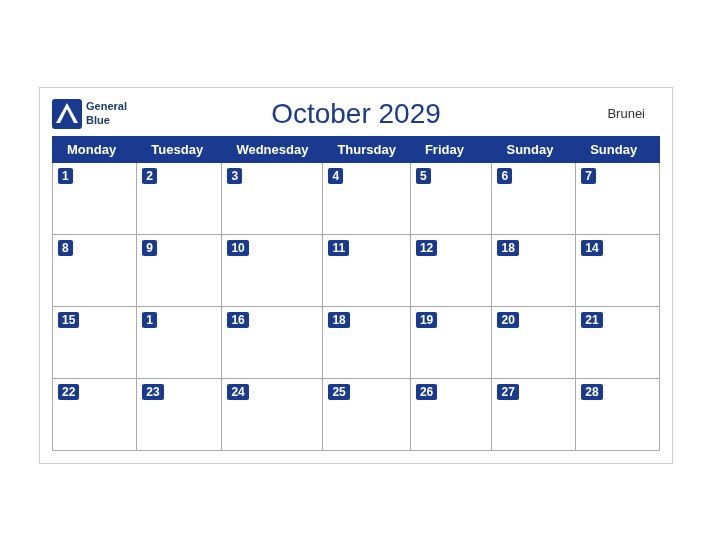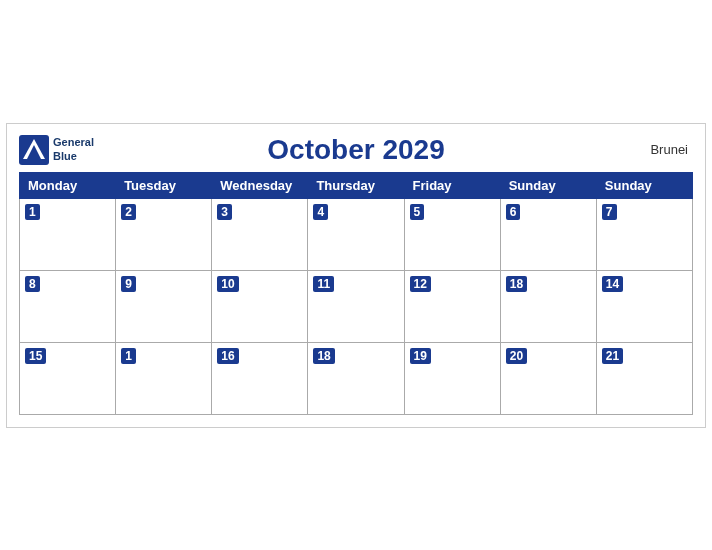--- a/index.html
+++ b/index.html
@@ -6,21 +6,21 @@
     body {
       font-family: Arial, sans-serif;
       background: #fff;
       width: 712px;
       height: 550px;
       display: flex;
       align-items: center;
       justify-content: center;
     }
     .calendar-wrapper {
-      width: 700px;
+      width: 634px;
       background: #fff;
       border: 1px solid #ccc;
       padding: 10px 12px 12px;
     }
     .calendar-header {
       display: flex;
       align-items: center;
       justify-content: center;
       position: relative;
       margin-bottom: 6px;
@@ -40,41 +40,41 @@
     .logo-text span {
       display: block;
       font-weight: bold;
     }
     .logo-icon {
       width: 30px;
       height: 30px;
     }
     .calendar-title {
       font-size: 28px;
-      font-weight: bold;
+      font-weight: normal;
       color: #1a3a8f;
       text-align: center;
     }
     .country-label {
       position: absolute;
-      right: 5px;
+      right: 15px;
       font-size: 13px;
       color: #333;
     }
     table {
       width: 100%;
       border-collapse: collapse;
     }
     thead tr th {
       background-color: #1a3a8f;
       color: white;
       font-size: 13px;
       font-weight: bold;
       text-align: left;
-      padding: 5px 8px;
+      padding: 5px 14px;
       border: 1px solid #1a3a8f;
       margin-top: 34px;
     }
     tbody tr td {
       border: 1px solid #aaa;
       vertical-align: top;
       padding: 3px 5px;
       height: 72px;
       width: 14.28%;
     }
@@ -145,15 +145,24 @@
         </tr>
         <tr>
           <td><span class="day-num">15</span></td>
           <td><span class="day-num">1</span></td>
           <td><span class="day-num">16</span></td>
           <td><span class="day-num">18</span></td>
           <td><span class="day-num">19</span></td>
           <td><span class="day-num">20</span></td>
           <td><span class="day-num">21</span></td>
         </tr>
+        <tr>
+          <td><span class="day-num">22</span></td>
+          <td><span class="day-num">23</span></td>
+          <td><span class="day-num">24</span></td>
+          <td><span class="day-num">25</span></td>
+          <td><span class="day-num">26</span></td>
+          <td><span class="day-num">27</span></td>
+          <td><span class="day-num">28</span></td>
+        </tr>
       </tbody>
   </table>
 </div>
 
 </body></html>

